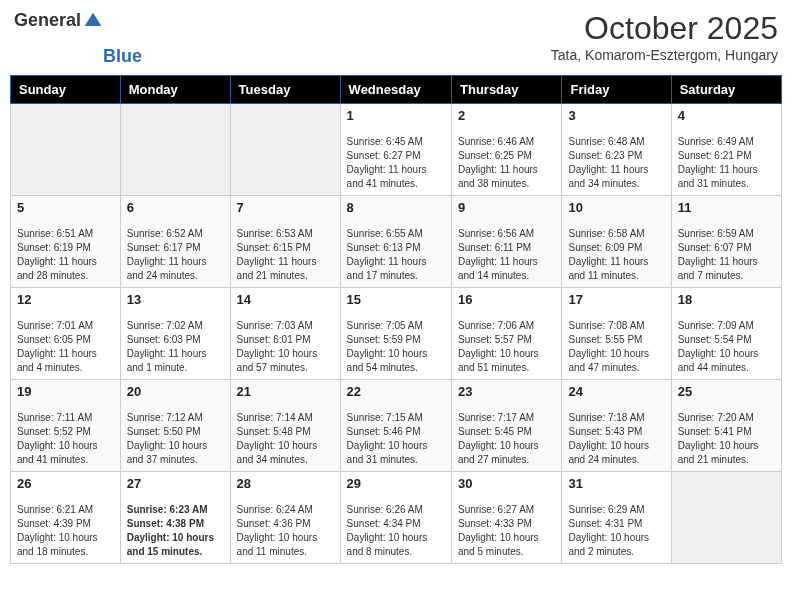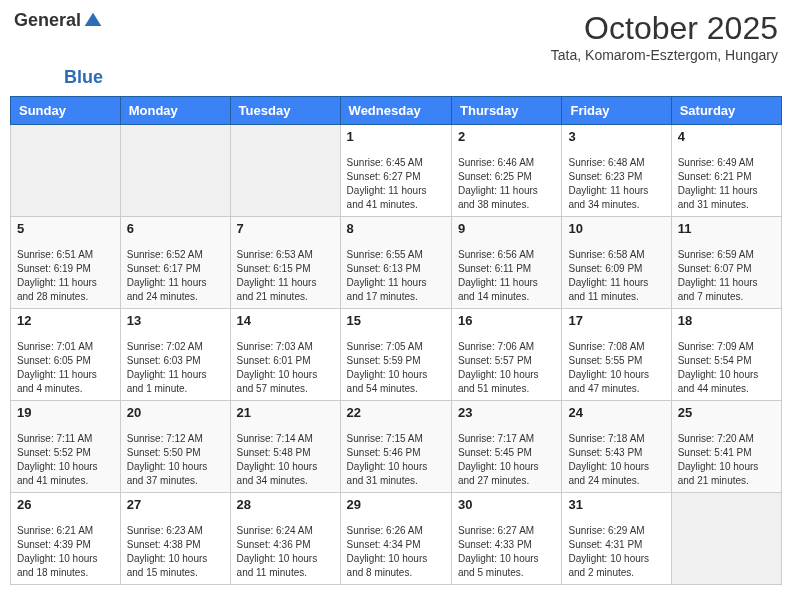--- a/index.html
+++ b/index.html
@@ -12,22 +12,22 @@
     }
     .header {
       display: flex;
       justify-content: space-between;
       align-items: flex-start;
       margin-bottom: 8px;
       padding: 0 4px;
     }
     .logo {
       display: flex;
-      flex-direction: column;
-      align-items: flex-end;
+      flex-direction: row;
+      align-items: flex-start;
     }
     .logo-text {
       display: flex;
       align-items: center;
     }
     .logo-general {
       font-size: 18px;
       font-weight: bold;
       color: #333;
     }
@@ -53,21 +53,21 @@
     .location {
       font-size: 14px;
       color: #404040;
     }
     .calendar {
       width: 100%;
       border-collapse: collapse;
       border: 1px solid #ccc;
     }
     .calendar th {
-      background-color: #3b82f6;
+      background-color: #000000;
       color: white;
       text-align: left;
       padding: 6px 8px;
       font-size: 13px;
       font-weight: bold;
       border: 1px solid #2060a0;
     }
     .calendar td {
       vertical-align: top;
       padding: 4px 6px;
@@ -321,21 +321,21 @@
       <tr class="week-row">
         <td>
           <div class="day-number">26</div>
           <div class="day-info" style="white-space: pre-line;">Sunrise: 6:21 AM
 Sunset: 4:39 PM
 Daylight: 10 hours
 and 18 minutes.</div>
         </td>
         <td>
           <div class="day-number">27</div>
-          <div class="day-info" style="white-space: pre-line;">Sunrise: 6:23 AM
+          <div class="day-info" style="white-space: pre-line; font-weight: bold;">Sunrise: 6:23 AM
 Sunset: 4:38 PM
 Daylight: 10 hours
 and 15 minutes.</div>
         </td>
         <td>
           <div class="day-number">28</div>
           <div class="day-info" style="white-space: pre-line;">Sunrise: 6:24 AM
 Sunset: 4:36 PM
 Daylight: 10 hours
 and 11 minutes.</div>

